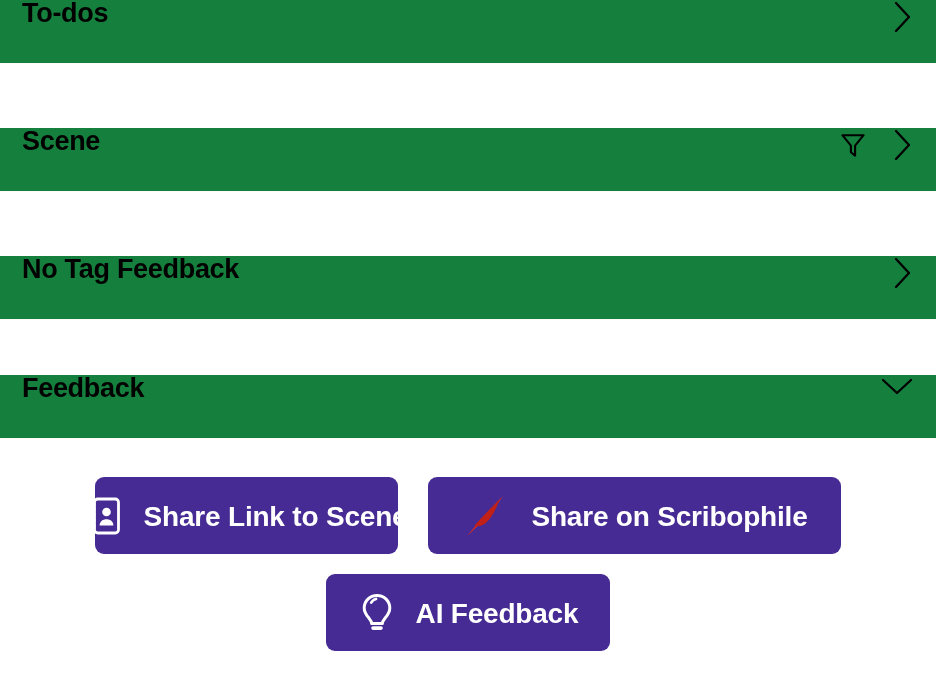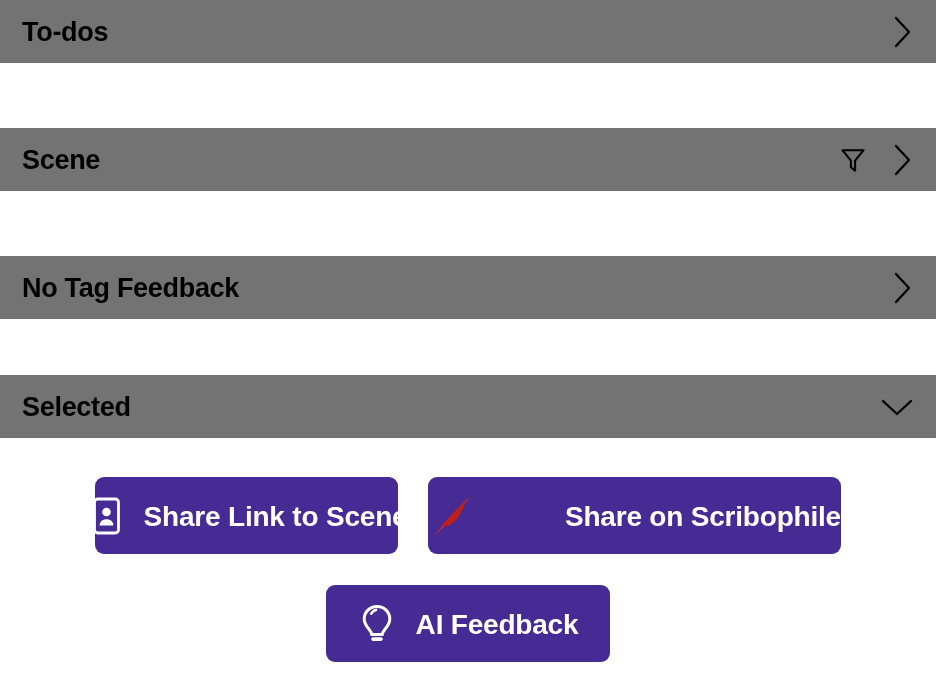--- a/index.html
+++ b/index.html
@@ -23,25 +23,25 @@
     display: flex;
     flex-direction: column;
     background: #ffffff;
   }
 
   
   .section-row {
     height: 64px;
     flex: 0 0 64px;
     display: flex;
-    align-items: center;
+    align-items: flex-start;
     justify-content: space-between;
     padding: 0 22px 0 22px;
     box-sizing: border-box;
-    background: #737373;
+    background: #15803d;
     cursor: pointer;
     position: relative;
     gap: 31px;
   }
   .section-row::after {
     content: "";
     position: absolute;
     left: 0;
     right: 0;
     bottom: 0;
@@ -89,21 +89,21 @@
     box-sizing: border-box;
   }
 
   .btn-row {
     display: flex;
     align-items: center;
     justify-content: center;
     gap: 30px;
   }
   .btn-row + .btn-row {
-    margin-top: 31px;
+    margin-top: 20px;
   }
 
   .pill-btn {
     display: inline-flex;
     align-items: center;
     justify-content: center;
     gap: 18px;
     height: 77px;
     padding: 0 34px;
     border: 0;
@@ -124,21 +124,21 @@
   }
   .pill-btn .btn-ico {
     display: inline-flex;
     align-items: center;
     justify-content: center;
     line-height: 0;
     flex: 0 0 auto;
   }
 
   #share-link-btn { width: 303px; padding: 0; }
-  #share-scribophile-btn { width: 413px; padding: 0; justify-content: space-between; }
+  #share-scribophile-btn { width: 413px; padding: 0; }
   #ai-feedback-btn { width: 284px; padding: 0; }
 
   #share-link-btn .btn-ico   { margin-right: 4px; }
   #ai-feedback-btn .btn-ico  { margin-right: 2px; }
   #share-scribophile-btn .btn-ico { margin-right: 6px; }
 </style>
 </head>
 <body>
 
 <div class="panel">
@@ -181,21 +181,21 @@
         <svg width="22" height="34" viewBox="0 0 22 34" fill="none" xmlns="http://www.w3.org/2000/svg">
           <path d="M4 3 L17 17 L4 31" stroke="#000000" stroke-width="2.3" stroke-linecap="round" stroke-linejoin="round" fill="none"></path>
         </svg>
       </button>
     </div>
   </div>
 
   <div class="spacer-lg"></div>
 
   <div class="section-row">
-    <span class="section-title">Selected</span>
+    <span class="section-title">Feedback</span>
     <div class="row-actions">
       <button class="icon-btn" aria-label="collapse">
         <svg width="34" height="22" viewBox="0 0 34 22" fill="none" xmlns="http://www.w3.org/2000/svg">
           <path d="M3 5 L17 18 L31 5" stroke="#000000" stroke-width="2.3" stroke-linecap="round" stroke-linejoin="round" fill="none"></path>
         </svg>
       </button>
     </div>
   </div>
 
   <div class="feedback-body">

